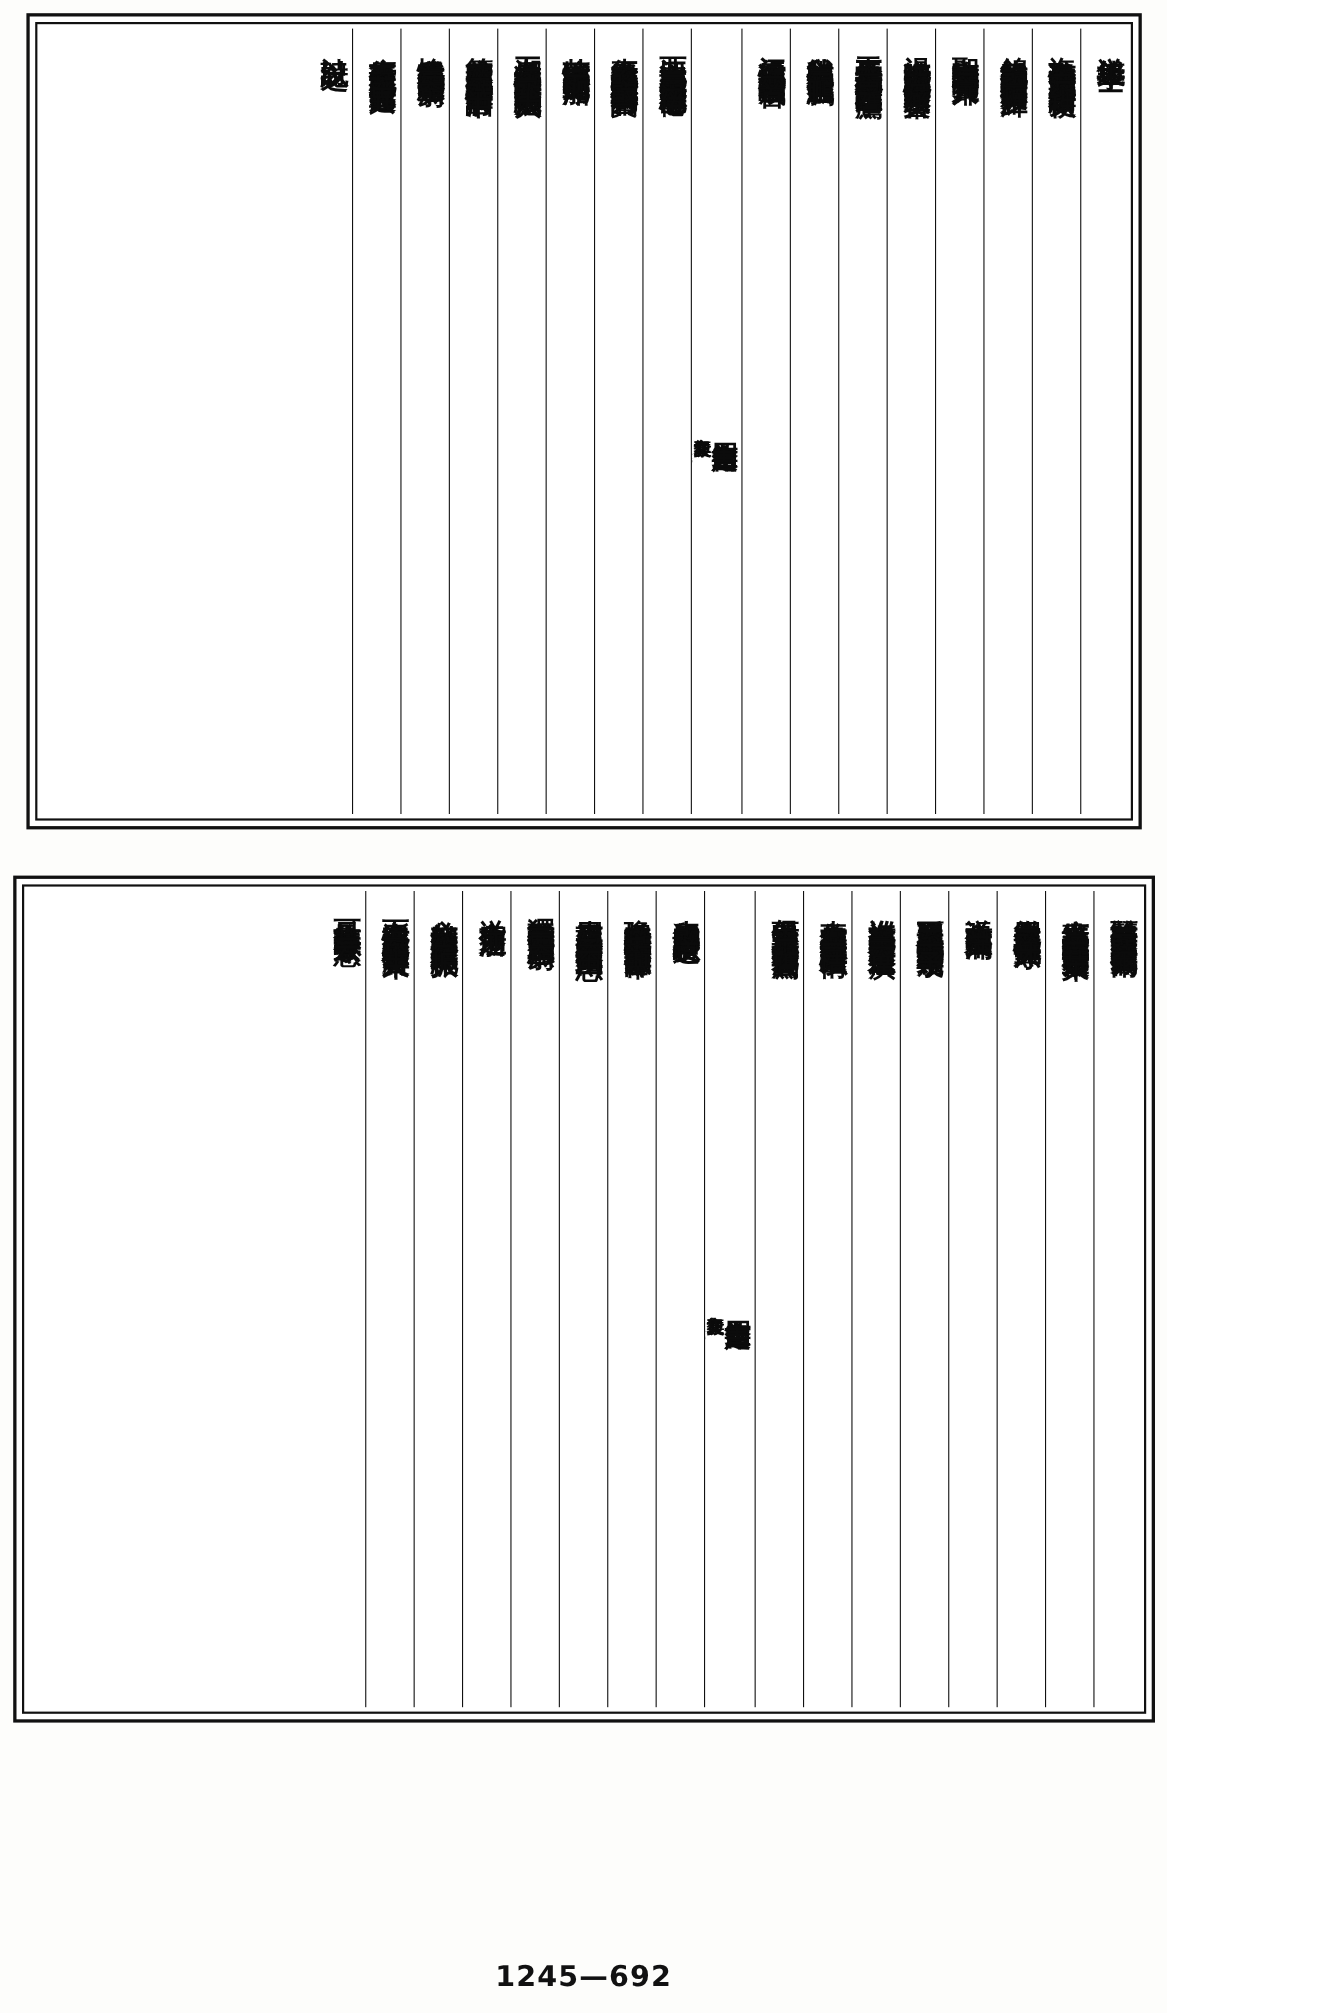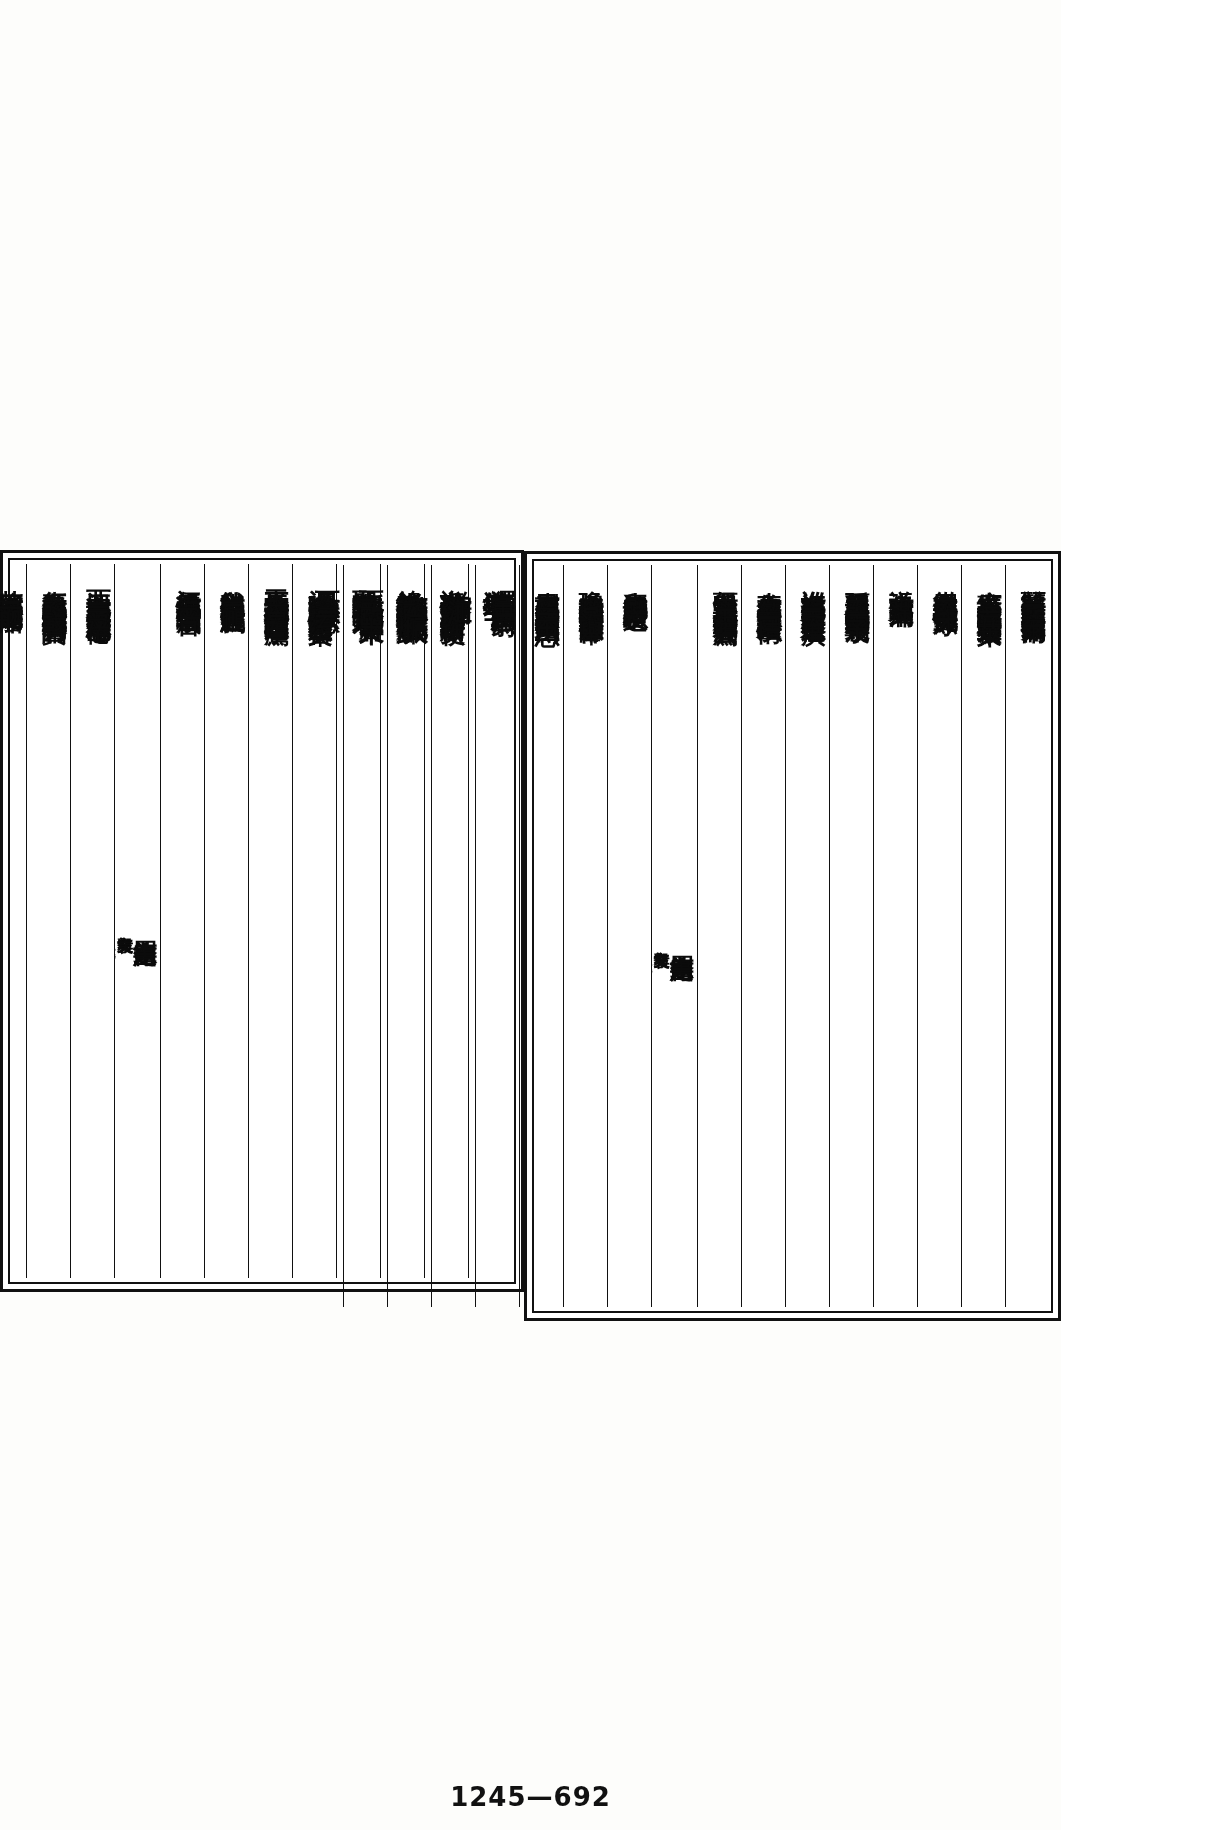--- a/index.html
+++ b/index.html
@@ -13,21 +13,21 @@
     font-family: "DejaVu Serif", "Liberation Serif", serif;
     position: relative;
     overflow: hidden;
   }
   .page {
     width: 1061px;
     height: 1830px;
     position: relative;
     background: #fdfdfb;
     display: flex;
-    flex-direction: row;
+    flex-direction: column;
     align-items: center;
   }
 
   
   .leaf {
     position: relative;
     background: #ffffff;
     border: 3px solid #111;
     box-sizing: border-box;
     margin: 0 auto;

